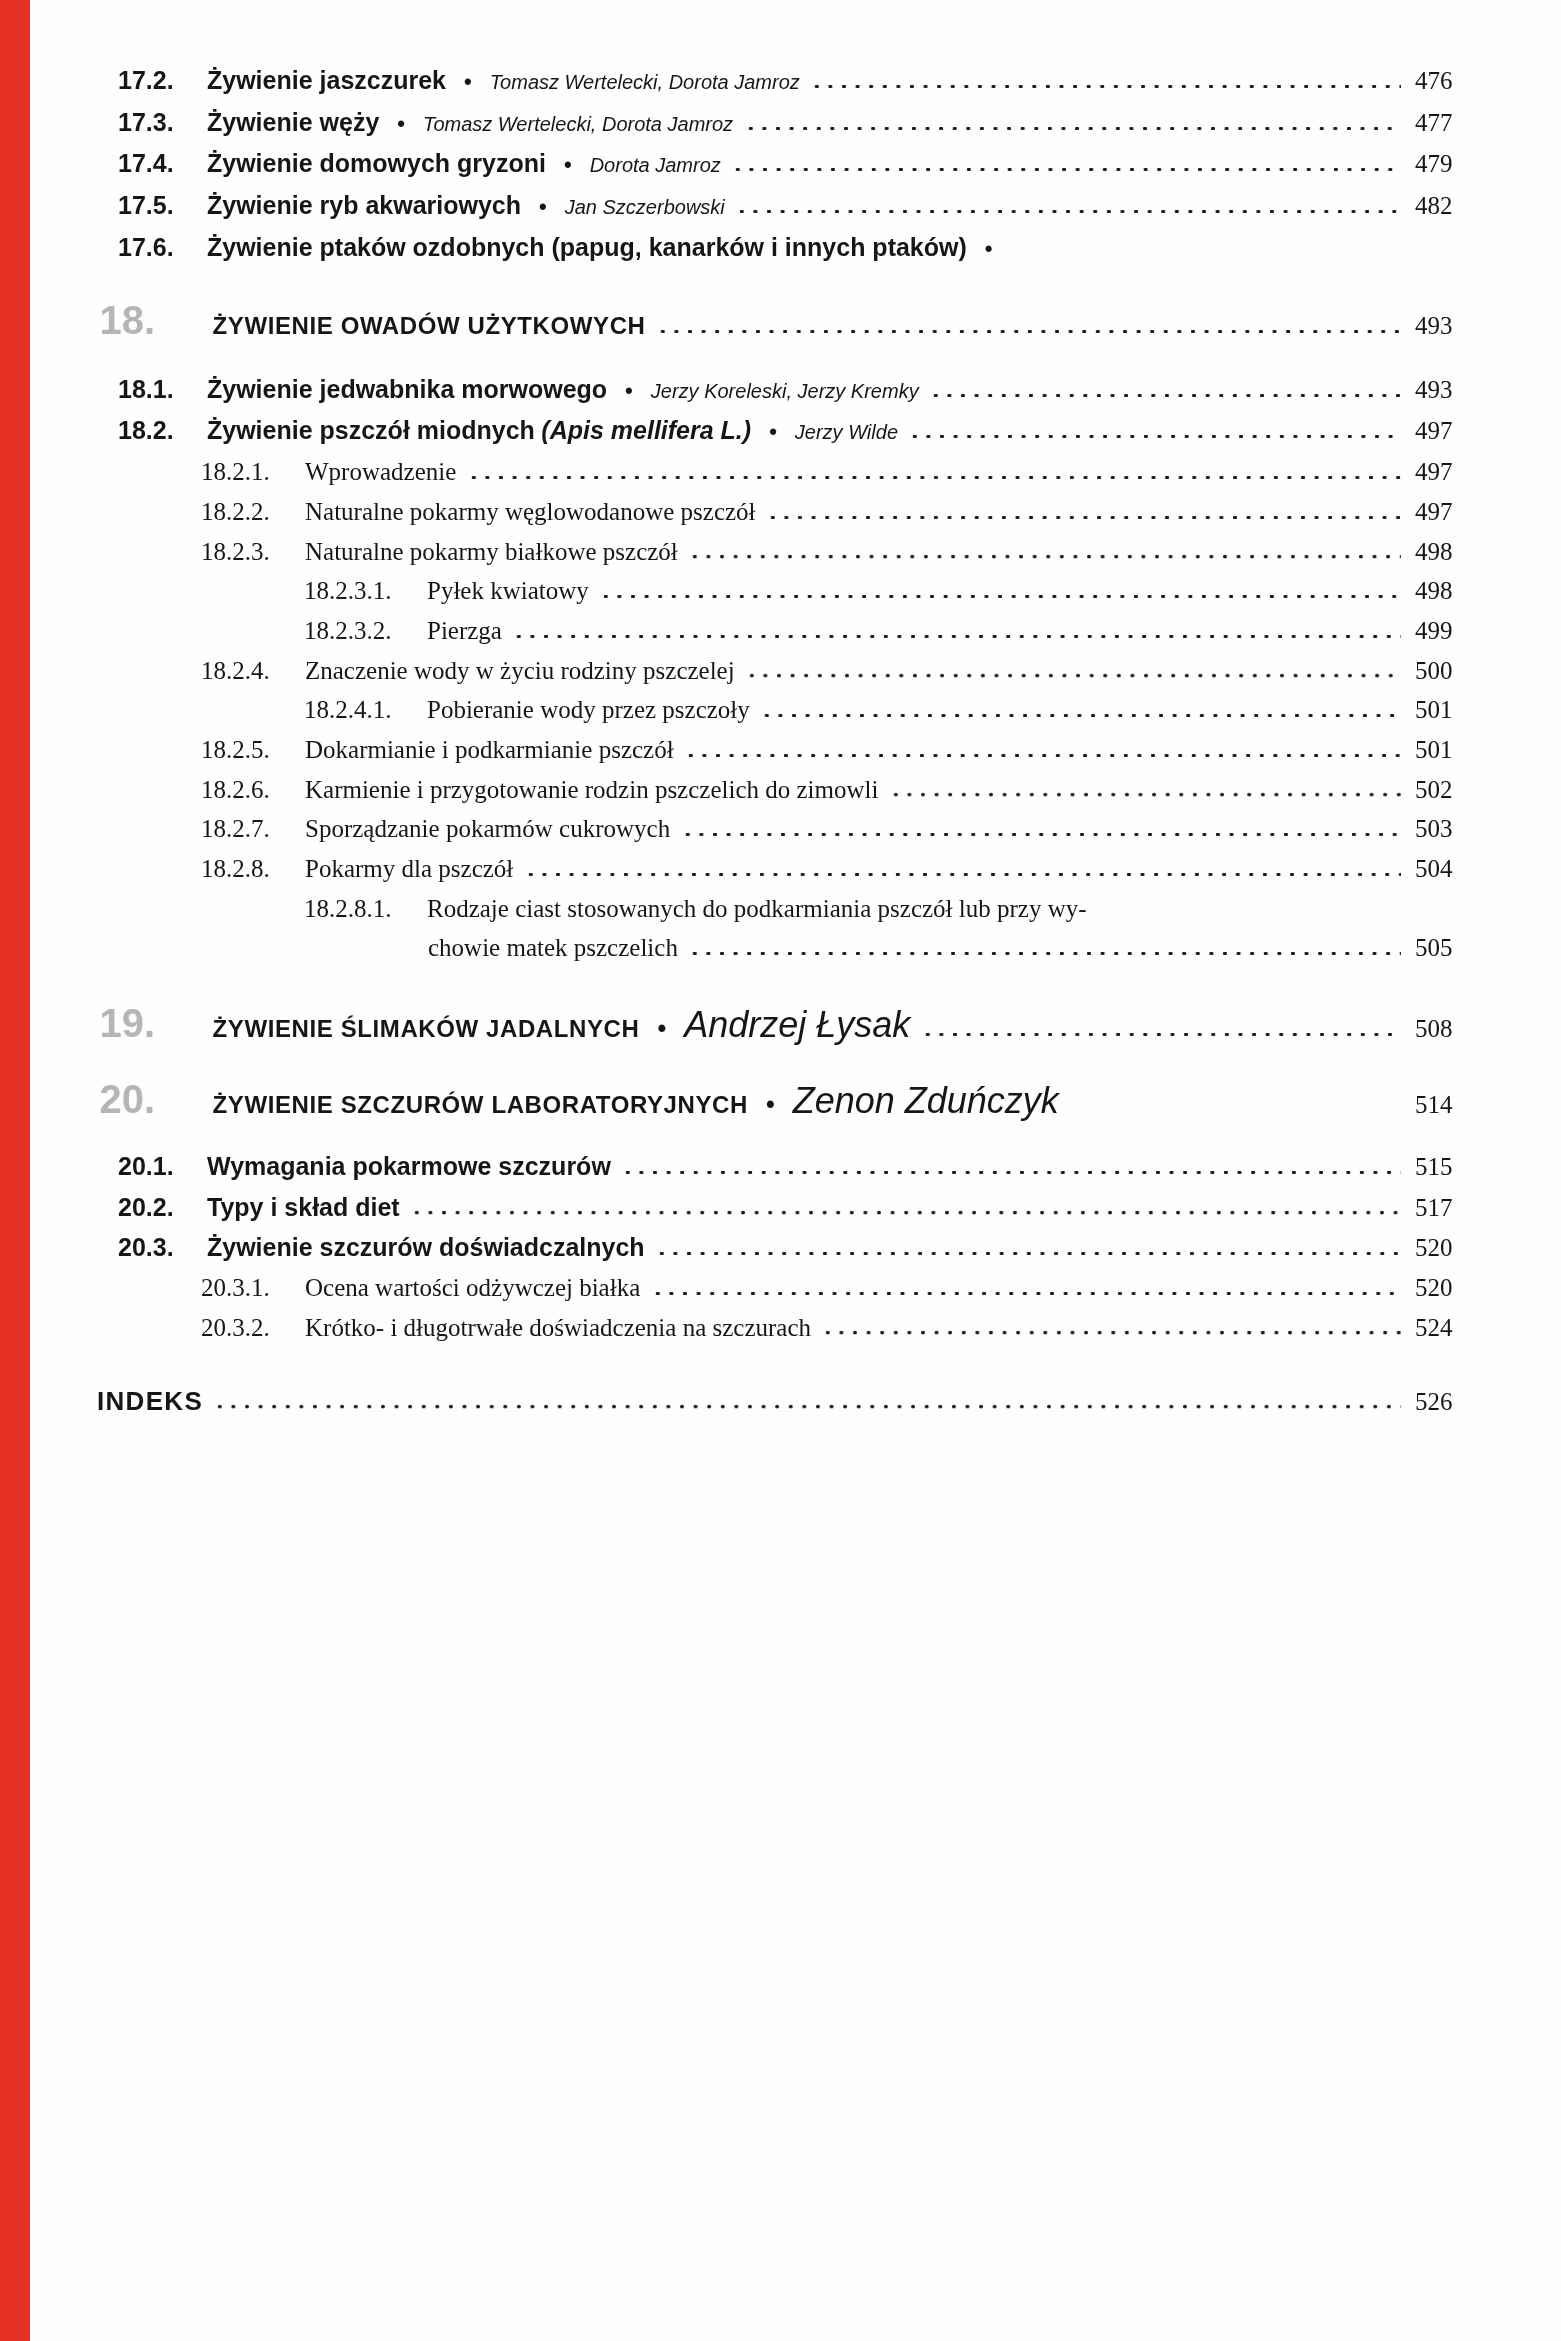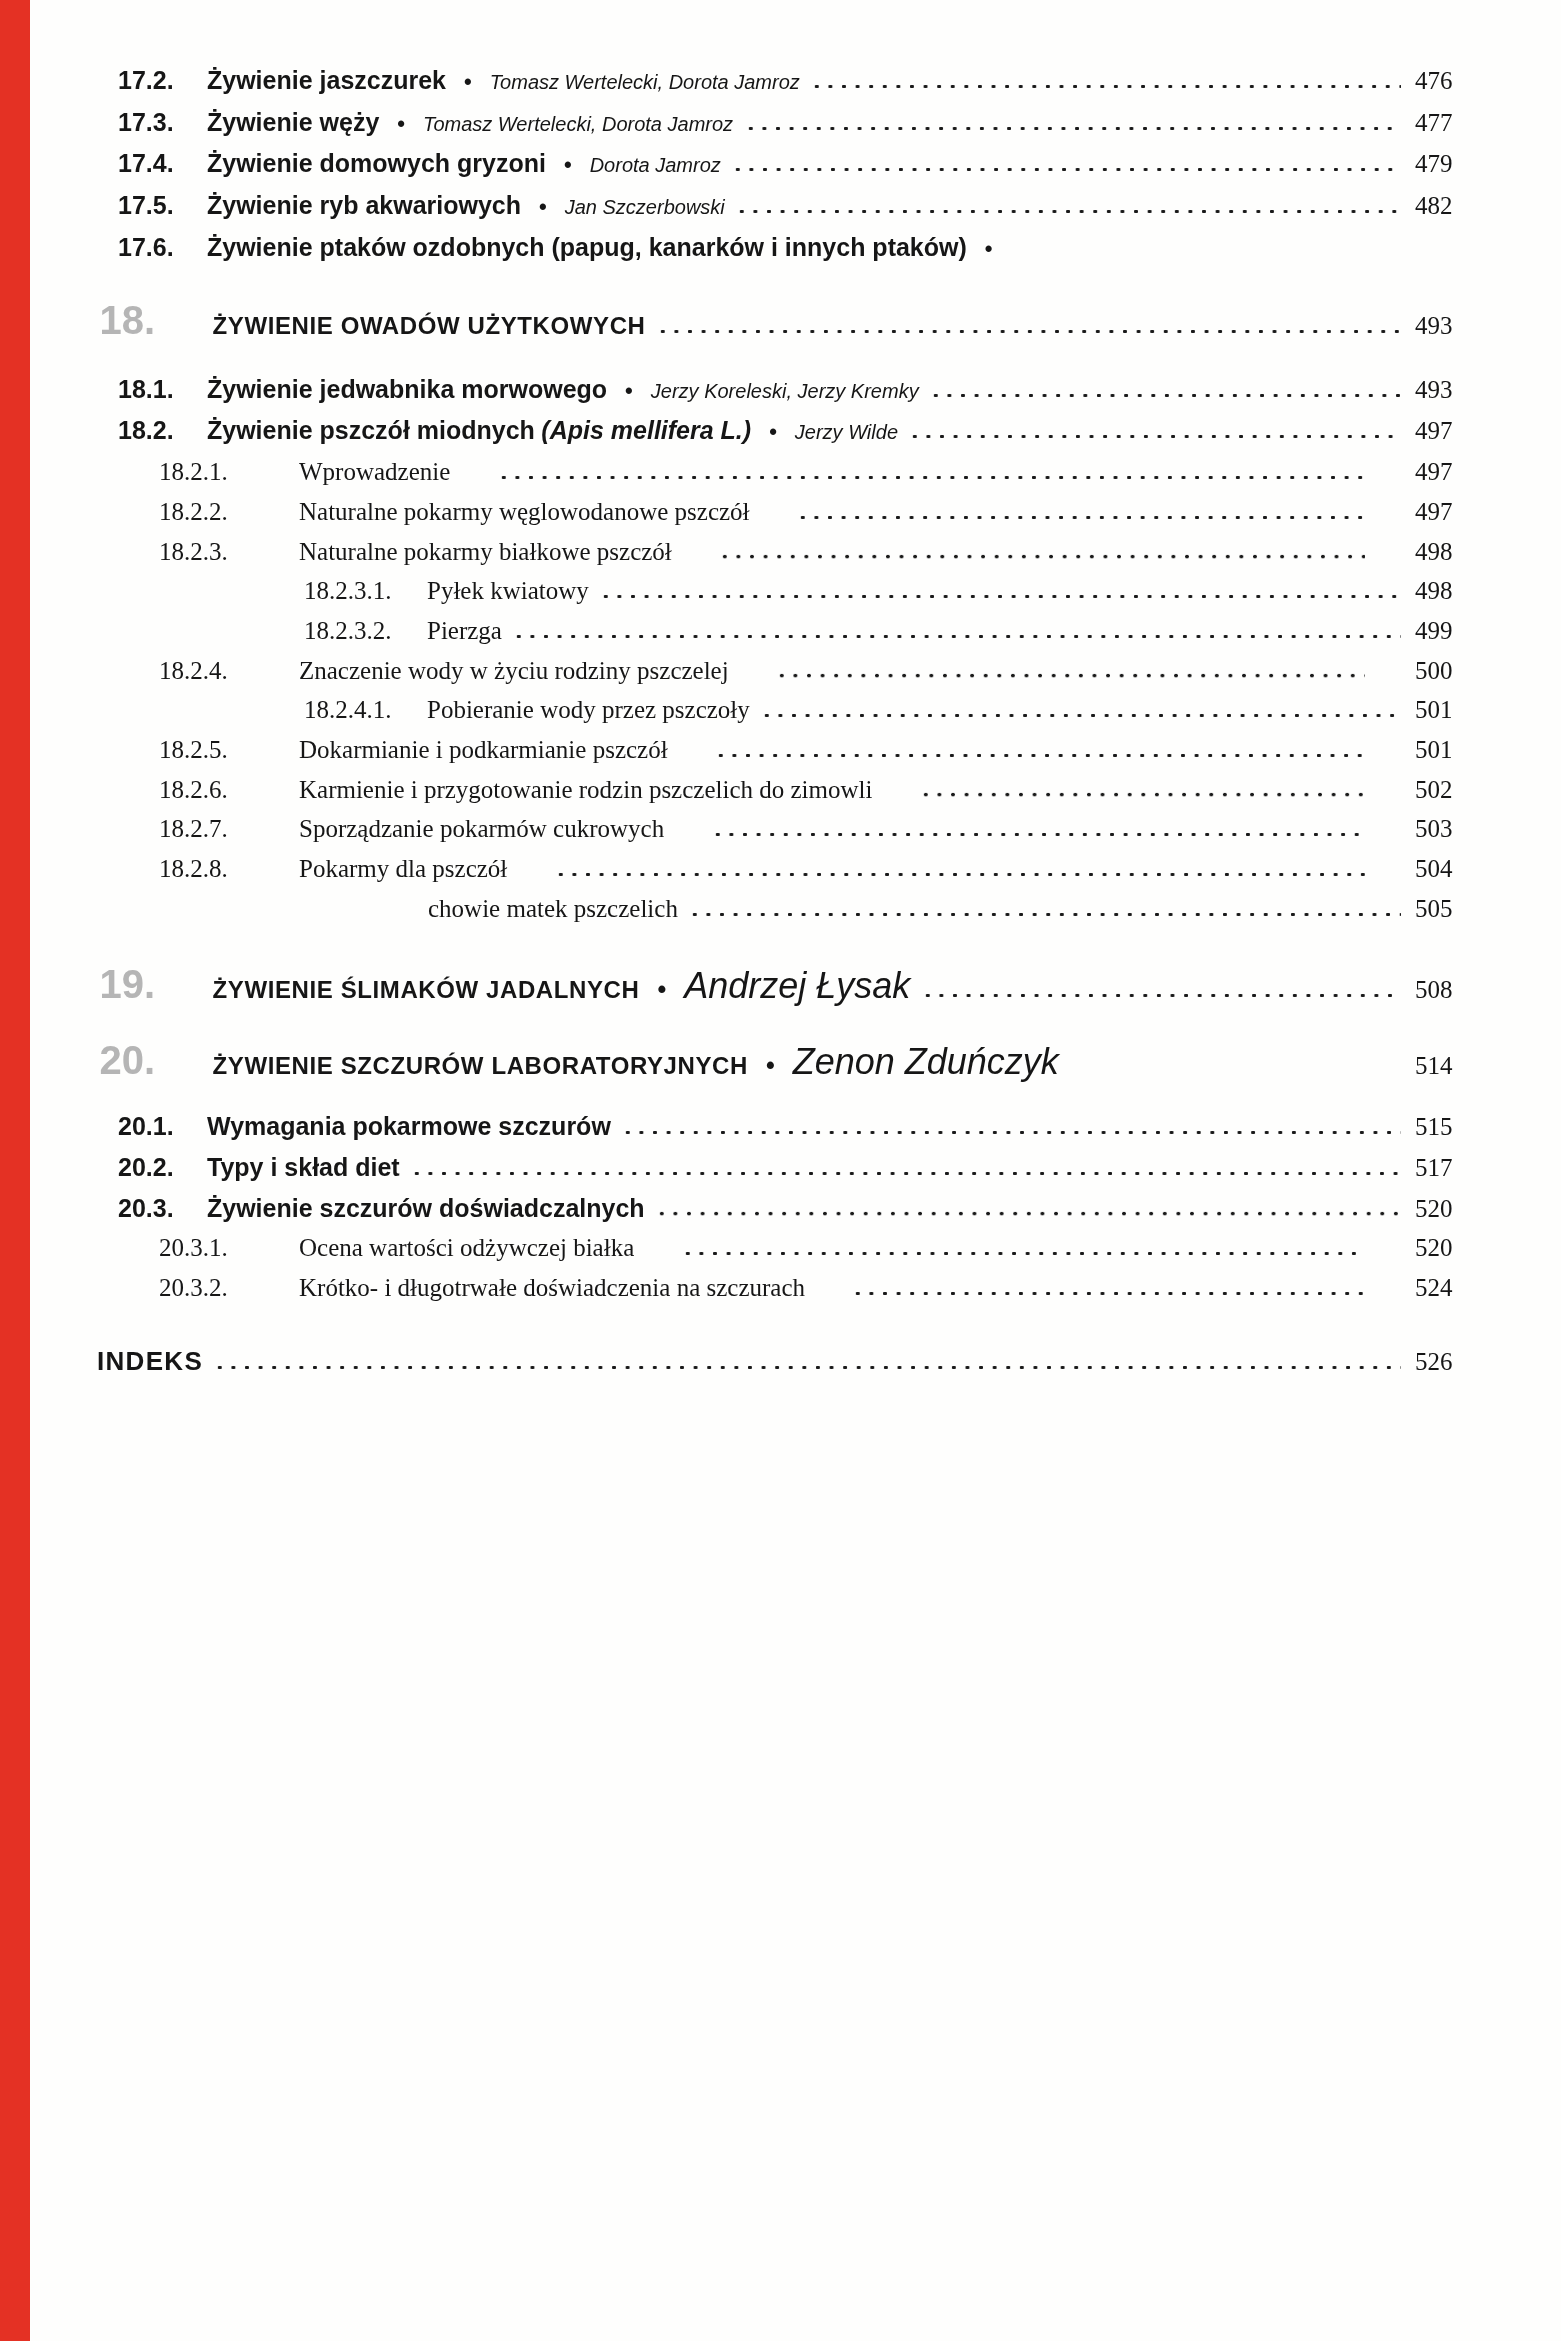--- a/index.html
+++ b/index.html
@@ -56,21 +56,21 @@
 
   .pg {
     font-family: "Liberation Serif", serif;
     font-size: 25px;
     width: 62px;
     flex: none;
     text-align: left;
   }
 
   
-  .sub  { font-family: "Liberation Serif", serif; font-size: 25px; line-height: 30px; margin-left: 62px; gap: 36px; }
+  .sub  { font-family: "Liberation Serif", serif; font-size: 25px; line-height: 30px; margin-left: 104px; }
   .sub .num  { min-width: 104px; flex: none; }
   .sub2 { font-family: "Liberation Serif", serif; font-size: 25px; line-height: 30px; margin-left: 207px; }
   .sub2 .num { min-width: 123px; flex: none; }
 
   
   .cont-sec  { font-size: 25px; line-height: 30px; margin-left: 110px; margin-top: 3.9px; }
   .cont-sub2 { font-family: "Liberation Serif", serif; font-size: 25px; line-height: 30px; margin-left: 331px; }
 
   
   .chapter { margin-left: 2.6px; margin-top: 34px; margin-bottom: 31px; }
@@ -231,20 +231,24 @@
     <span class="pg">503</span>
   </div>
 
   <div class="row sub">
     <span class="num">18.2.8.</span>
     <span class="title">Pokarmy dla pszczół</span>
     <span class="leader"></span>
     <span class="pg">504</span>
   </div>
 
+  <div class="row sub2">
+    <span class="num">18.2.8.1.</span>
+    <span class="title">Rodzaje ciast stosowanych do podkarmiania pszczół lub przy wy-</span>
+  </div>
 
   <div class="row cont-sub2">
     <span class="title">chowie matek pszczelich</span>
     <span class="leader"></span>
     <span class="pg">505</span>
   </div>
 
   <div class="row chapter ch19">
     <span class="ch-num">19.</span>
     <span class="ch-title">ŻYWIENIE ŚLIMAKÓW JADALNYCH</span>

